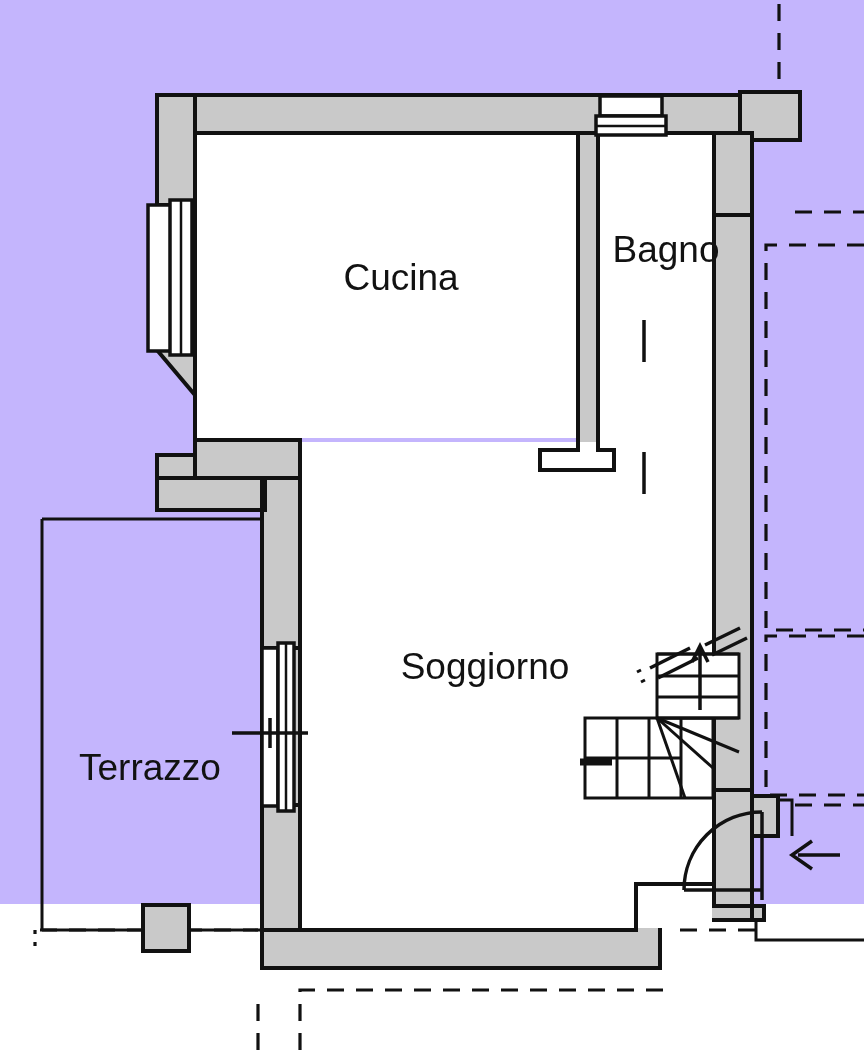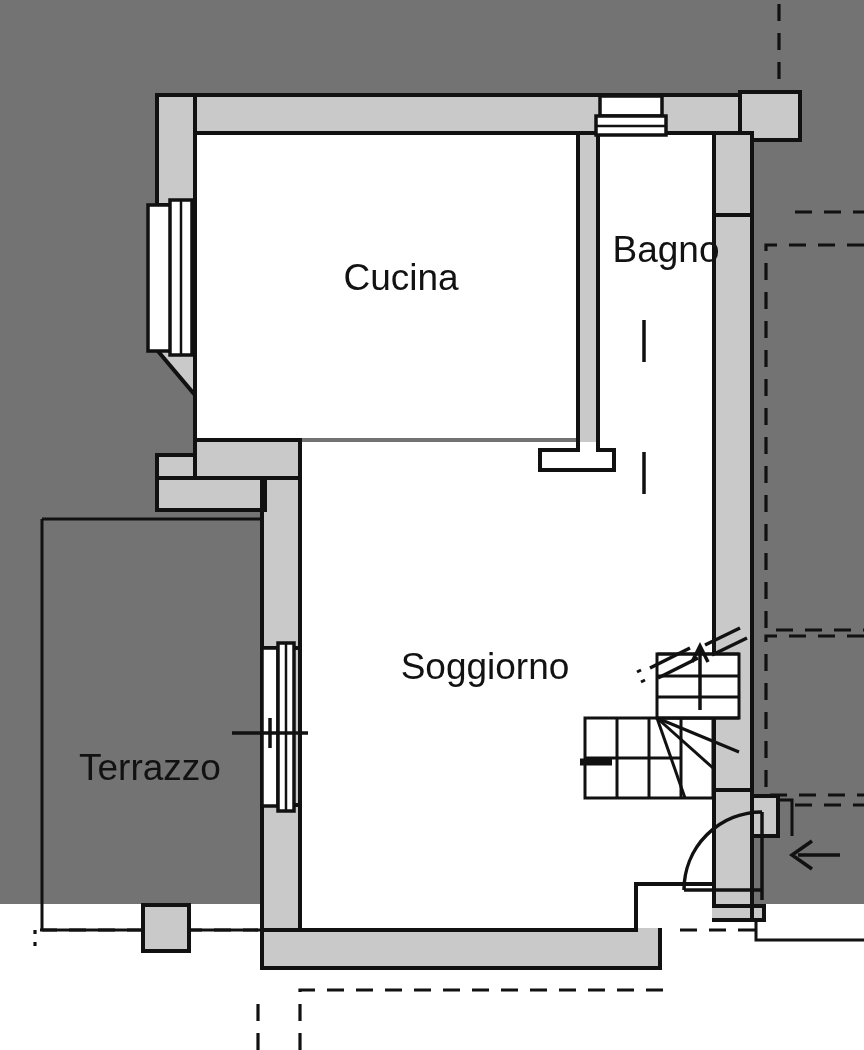--- a/index.html
+++ b/index.html
@@ -10,21 +10,21 @@
   body {
     width: 864px;
     height: 1050px;
     font-family: "Liberation Sans", sans-serif;
     overflow: hidden;
   }
   #plan-root {
     position: relative;
     width: 864px;
     height: 904px;
-    background: #737373;
+    background: #c4b5fd;
   }
   svg.plan {
     display: block;
     width: 864px;
     height: 1050px;
   }
   .room-label {
     font-family: "Liberation Sans", sans-serif;
     font-weight: 400;
     fill: #121212;

